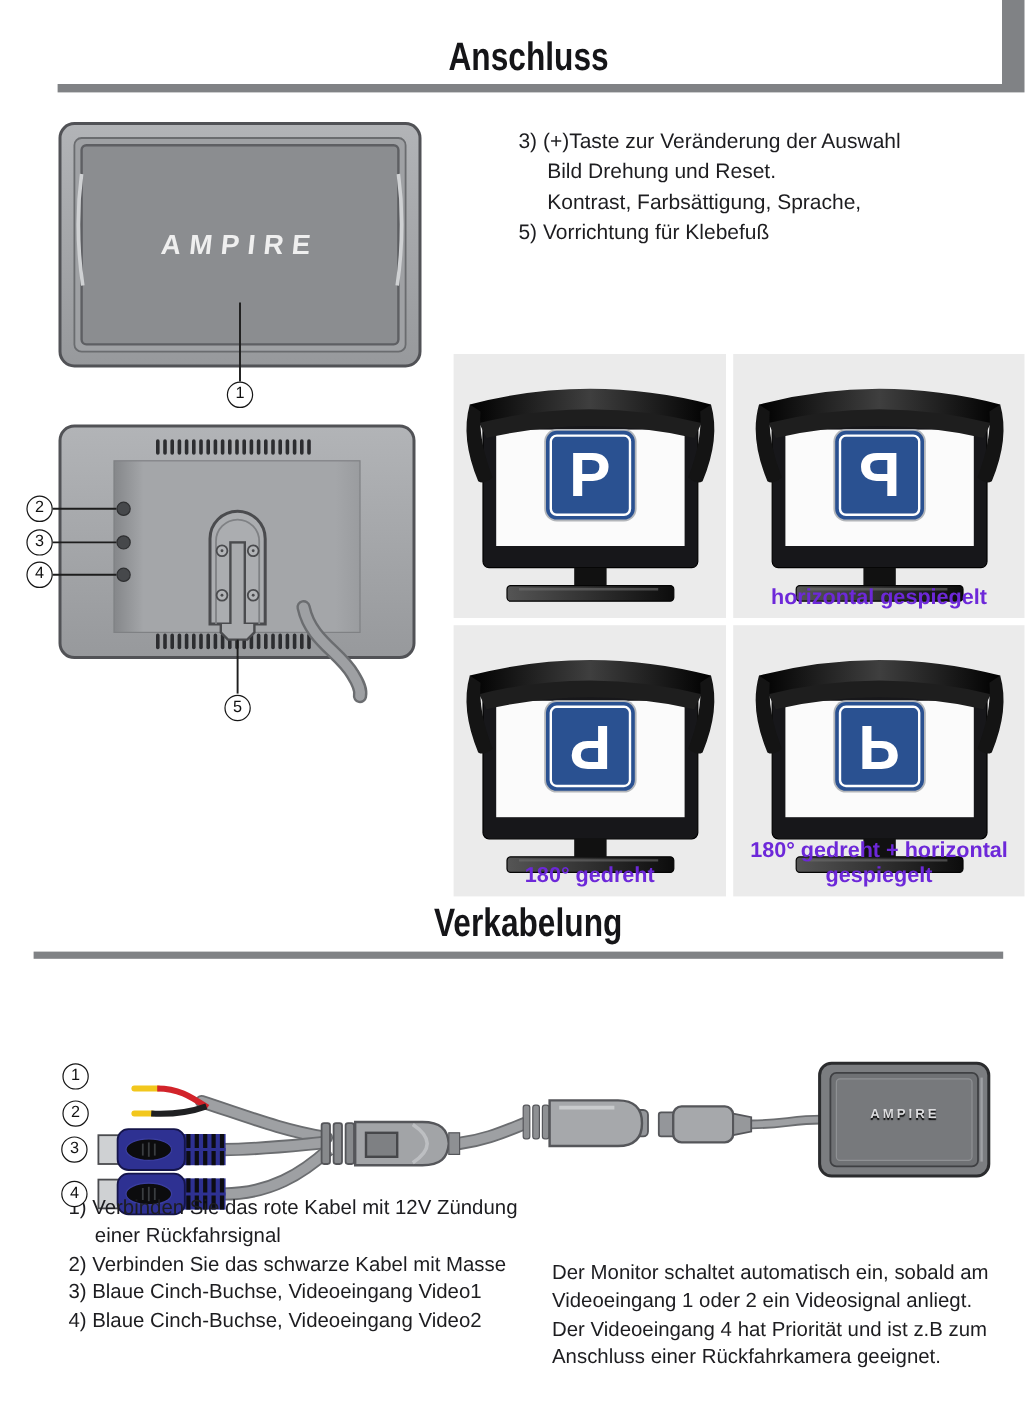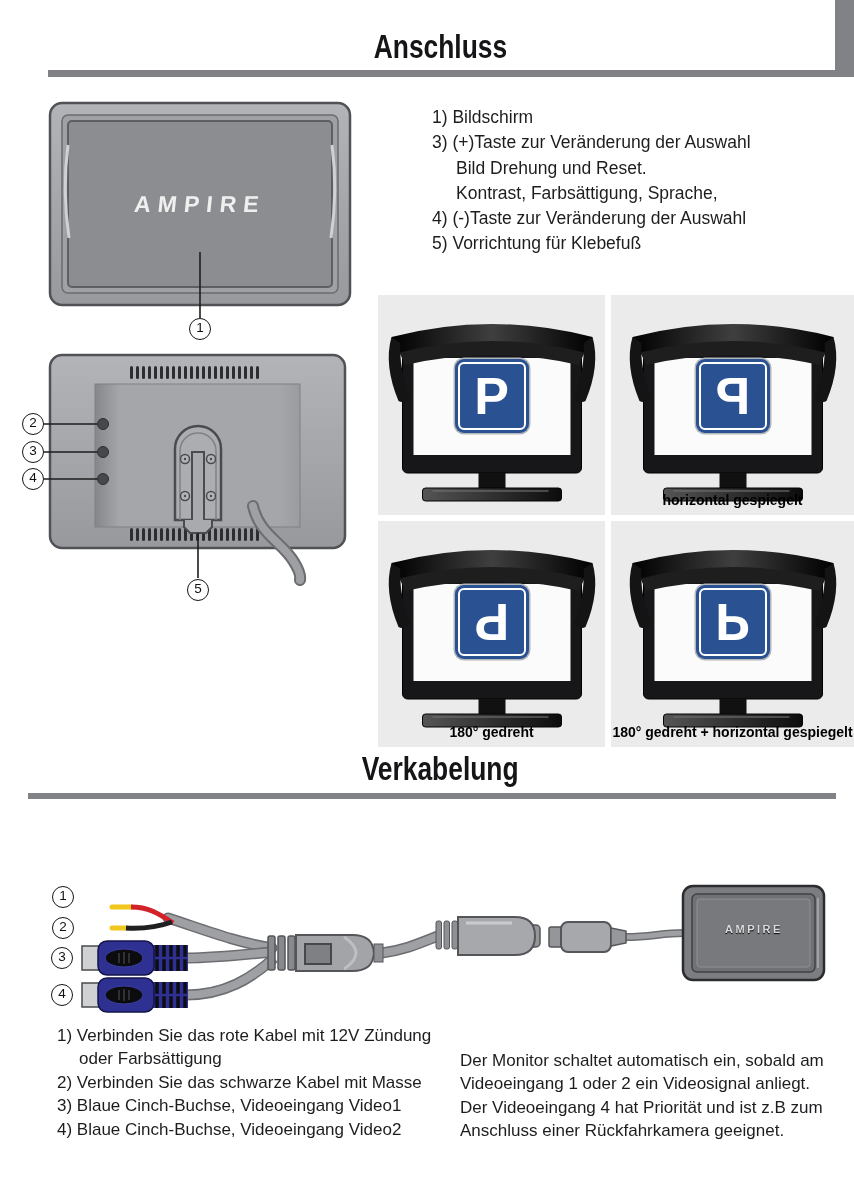--- a/index.html
+++ b/index.html
@@ -15,41 +15,41 @@
   #rule1{left:48px;top:70px;width:787px;height:7px;}
   #vbar{left:835px;top:0;width:19px;height:77px;background:#808285;}
   #title2{top:750px;}
   #rule2{left:28px;top:793px;width:808px;height:6px;}
 
   
   .list{font-size:17.5px;line-height:25.3px;color:#1d1d20;}
   #top-list{left:432px;top:105px;width:410px;}
   .indent{padding-left:24px;}
   .b-list{font-size:17px;line-height:23.4px;}
-  #bottom-left{left:57px;top:1024px;width:400px;}
+  #bottom-left{left:57px;top:995px;width:400px;}
   #bottom-left .indent2{padding-left:22px;}
   #bottom-right{left:460px;top:1049px;width:392px;}
 
   
   .co{width:22px;height:22px;border:1.7px solid #161616;border-radius:50%;background:#fff;
       box-sizing:border-box;text-align:center;font-size:13.5px;line-height:18px;color:#111;z-index:5;}
 
   
   .logo-front{left:73px;top:191px;width:254px;text-align:center;font-weight:bold;
               font-size:23px;letter-spacing:7px;color:#efefef;transform:skewX(-6deg);}
   .logo-box{left:694px;top:922.5px;width:120px;text-align:center;font-weight:bold;
             font-size:11px;letter-spacing:2.5px;color:#dcdcde;text-shadow:0 1px 1px #000;}
 
   
   #ogrid{left:378px;top:295px;width:476px;height:452px;display:grid;
          grid-template-columns:227px 243px;grid-template-rows:220px 226px;gap:6px;}
   .ocell{position:relative;background:#ebebeb;overflow:hidden;}
   .ocell svg{position:absolute;left:50%;top:6px;transform:translateX(-50%);}
   .caption{position:absolute;bottom:7px;left:0;width:100%;text-align:center;
-           font-size:14px;font-weight:600;color:#000000;}
+           font-size:18px;font-weight:600;color:#6d28d9;}
   .sign{position:absolute;left:50%;top:64px;margin-left:-37px;width:74px;height:74px;
         background:#2a5191;border-radius:9px;box-shadow:0 0 0 1.5px #b3b6ba;}
   .sign:after{content:"";position:absolute;inset:3px;border:2.5px solid #fff;border-radius:6px;}
   .sign .ltr{position:absolute;inset:0;display:flex;align-items:center;justify-content:center;
              font-size:52px;font-weight:bold;color:#fff;line-height:1;}
   .t-mirror{transform:scaleX(-1);}
   .t-rot{transform:rotate(180deg);}
   .t-rotmirror{transform:scaleY(-1);}
 </style>
 </head>
@@ -267,25 +267,23 @@
 
   <div class="abs logo-front">AMPIRE</div>
   <div class="abs co" style="left:189px;top:318px">1</div>
 
   <div class="abs co" style="left:22px;top:413px">2</div>
   <div class="abs co" style="left:22px;top:441px">3</div>
   <div class="abs co" style="left:22px;top:468px">4</div>
   <div class="abs co" style="left:187px;top:579px">5</div>
 
   <div class="abs list" id="top-list">
-    <div>1) Bildschirm</div>
     <div>3) (+)Taste zur Veränderung der Auswahl</div>
     <div class="indent">Bild Drehung und Reset.</div>
     <div class="indent">Kontrast, Farbsättigung, Sprache,</div>
-    <div>4) (-)Taste zur Veränderung der Auswahl</div>
     <div>5) Vorrichtung für Klebefuß</div>
   </div>
 
   <div class="abs" id="ogrid">
     <div class="ocell">
       <svg width="227" height="212">
           <use href="#hoodmon"></use>
         </svg>
       <div class="sign">
         <span class="ltr">P</span>
@@ -326,21 +324,21 @@
   <div class="abs rule" id="rule2"></div>
 
   <div class="abs co" style="left:52px;top:886px">1</div>
   <div class="abs co" style="left:52px;top:917px">2</div>
   <div class="abs co" style="left:51px;top:947px">3</div>
   <div class="abs co" style="left:51px;top:984px">4</div>
   <div class="abs logo-box">AMPIRE</div>
 
   <div class="abs list b-list" id="bottom-left">
     <div>1) Verbinden Sie das rote Kabel mit 12V Zündung</div>
-    <div class="indent2">oder Farbsättigung</div>
+    <div class="indent2">einer Rückfahrsignal</div>
     <div>2) Verbinden Sie das schwarze Kabel mit Masse</div>
     <div>3) Blaue Cinch-Buchse, Videoeingang Video1</div>
     <div>4) Blaue Cinch-Buchse, Videoeingang Video2</div>
   </div>
 
   <div class="abs list b-list" id="bottom-right">
     <div>Der Monitor schaltet automatisch ein, sobald am</div>
     <div>Videoeingang 1 oder 2 ein Videosignal anliegt.</div>
     <div>Der Videoeingang 4 hat Priorität und ist z.B zum</div>
     <div>Anschluss einer Rückfahrkamera geeignet.</div>

